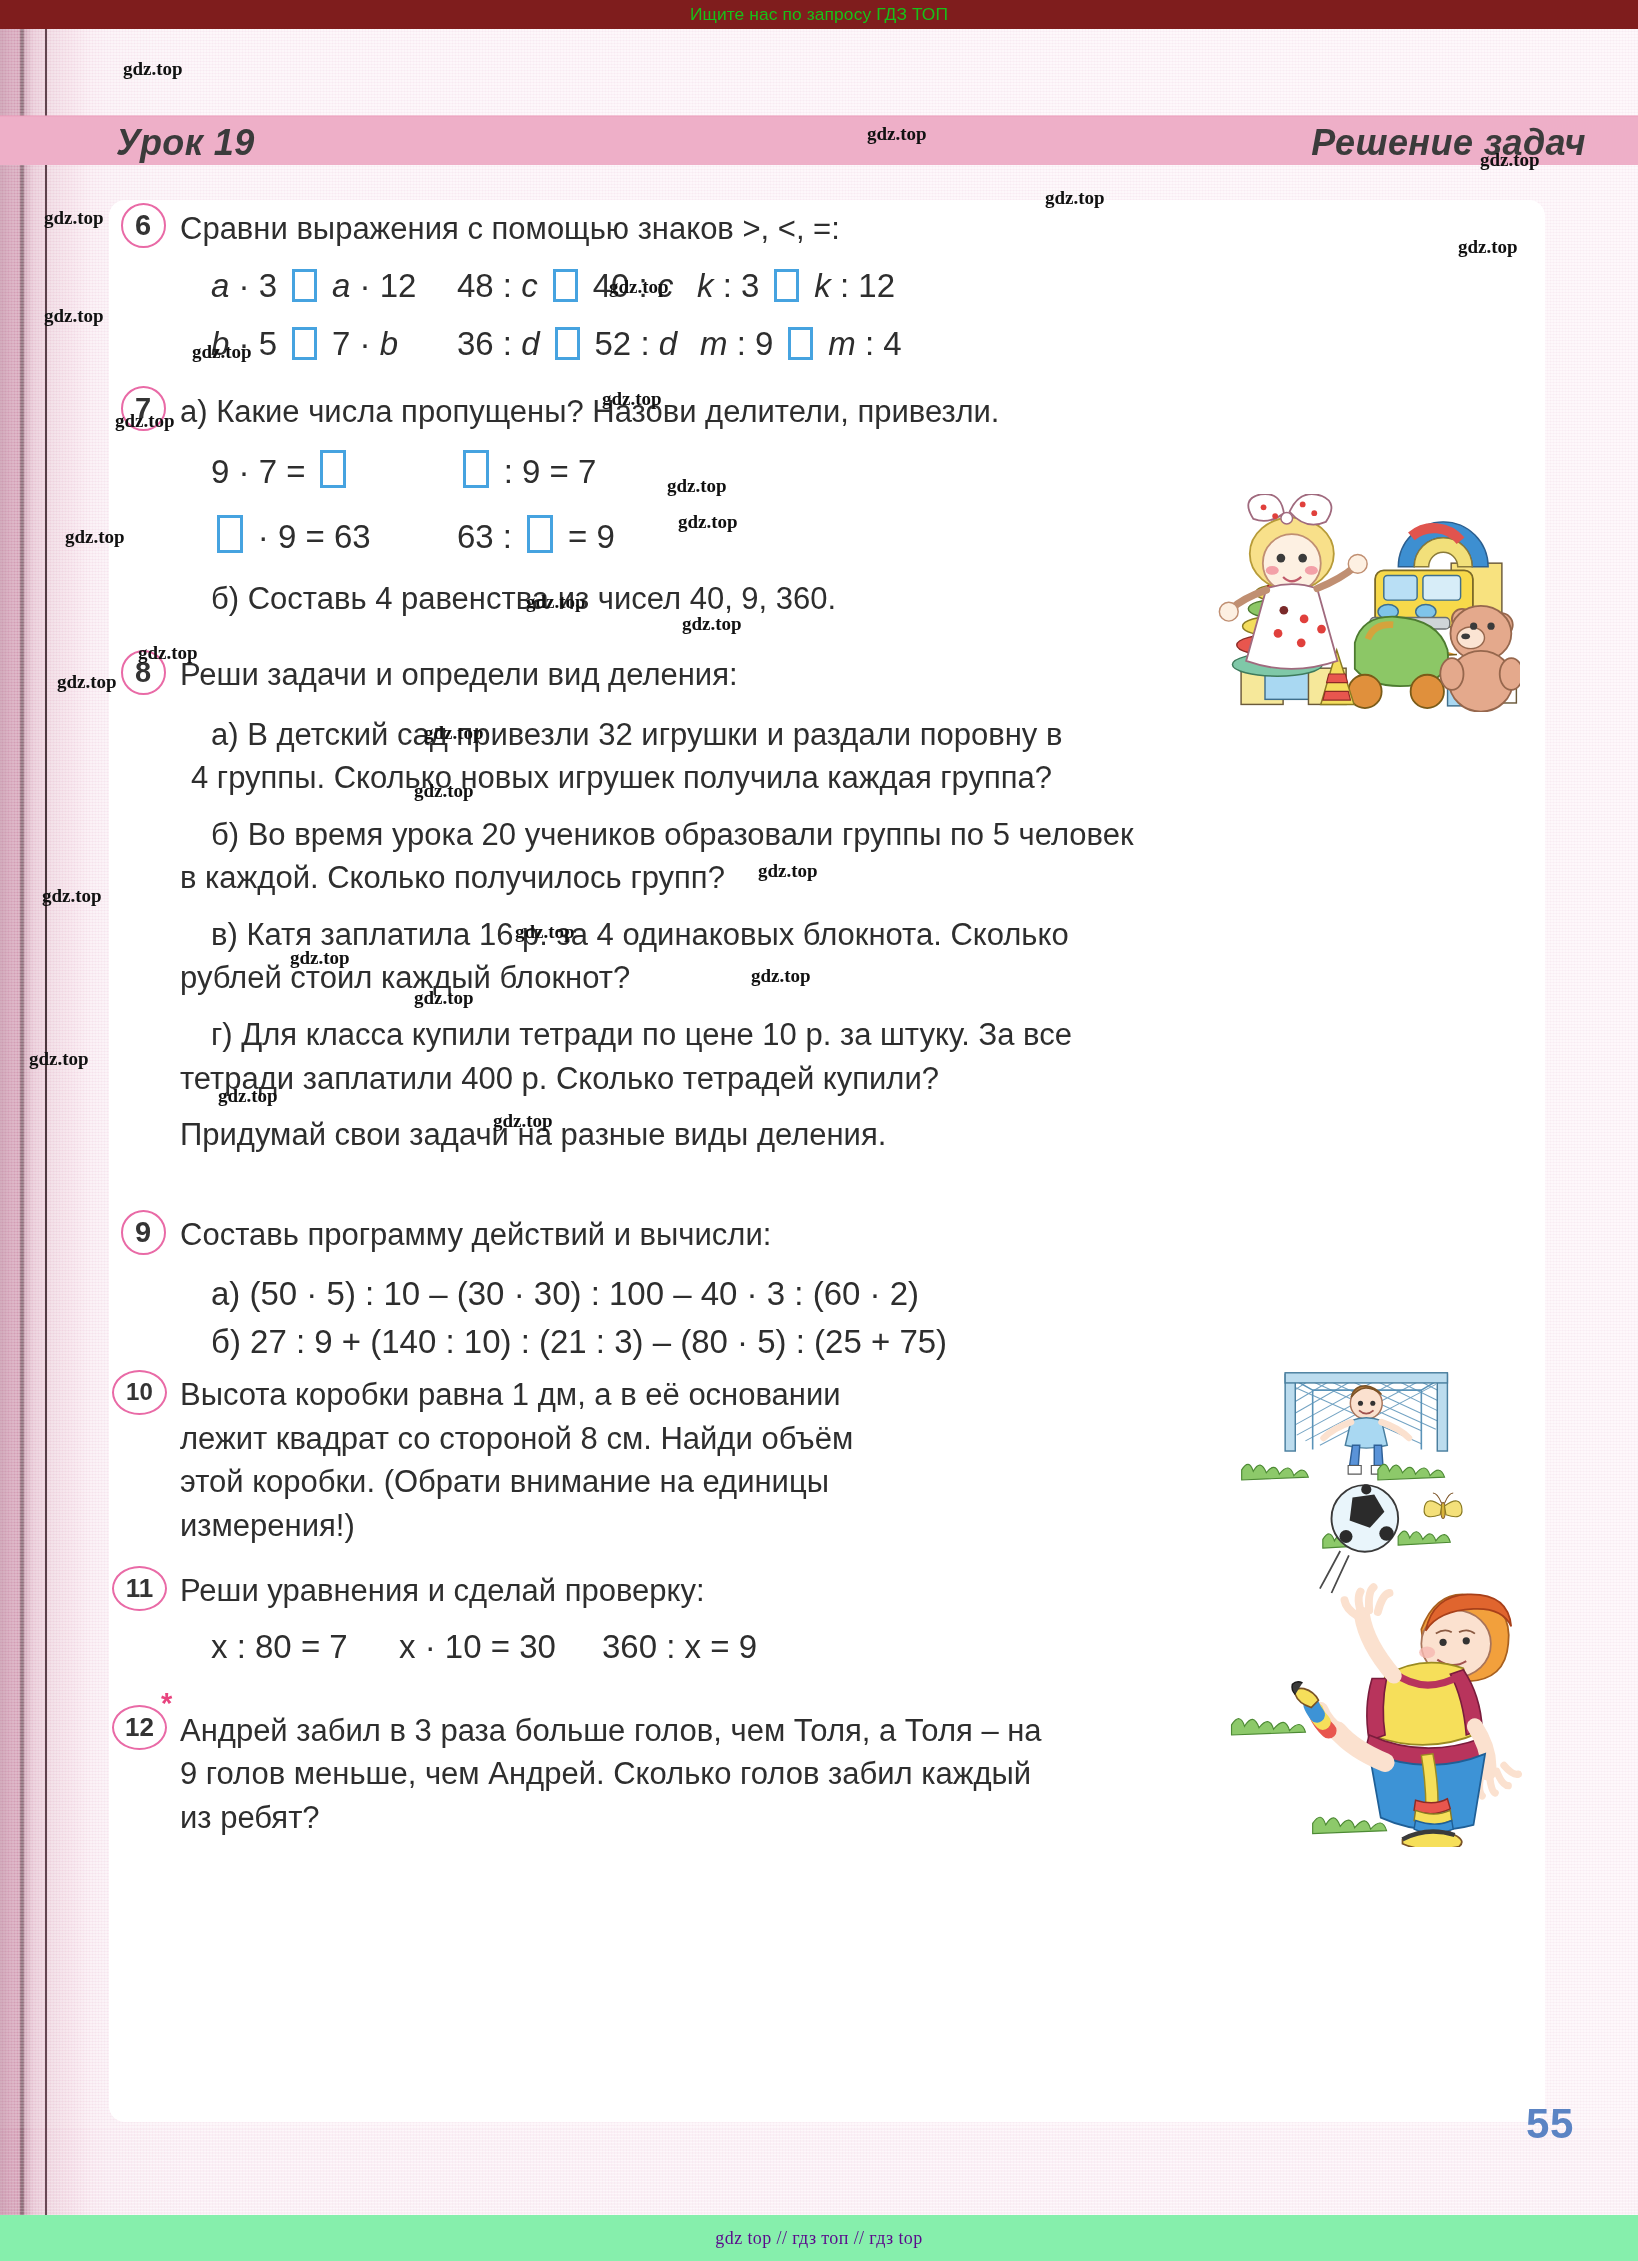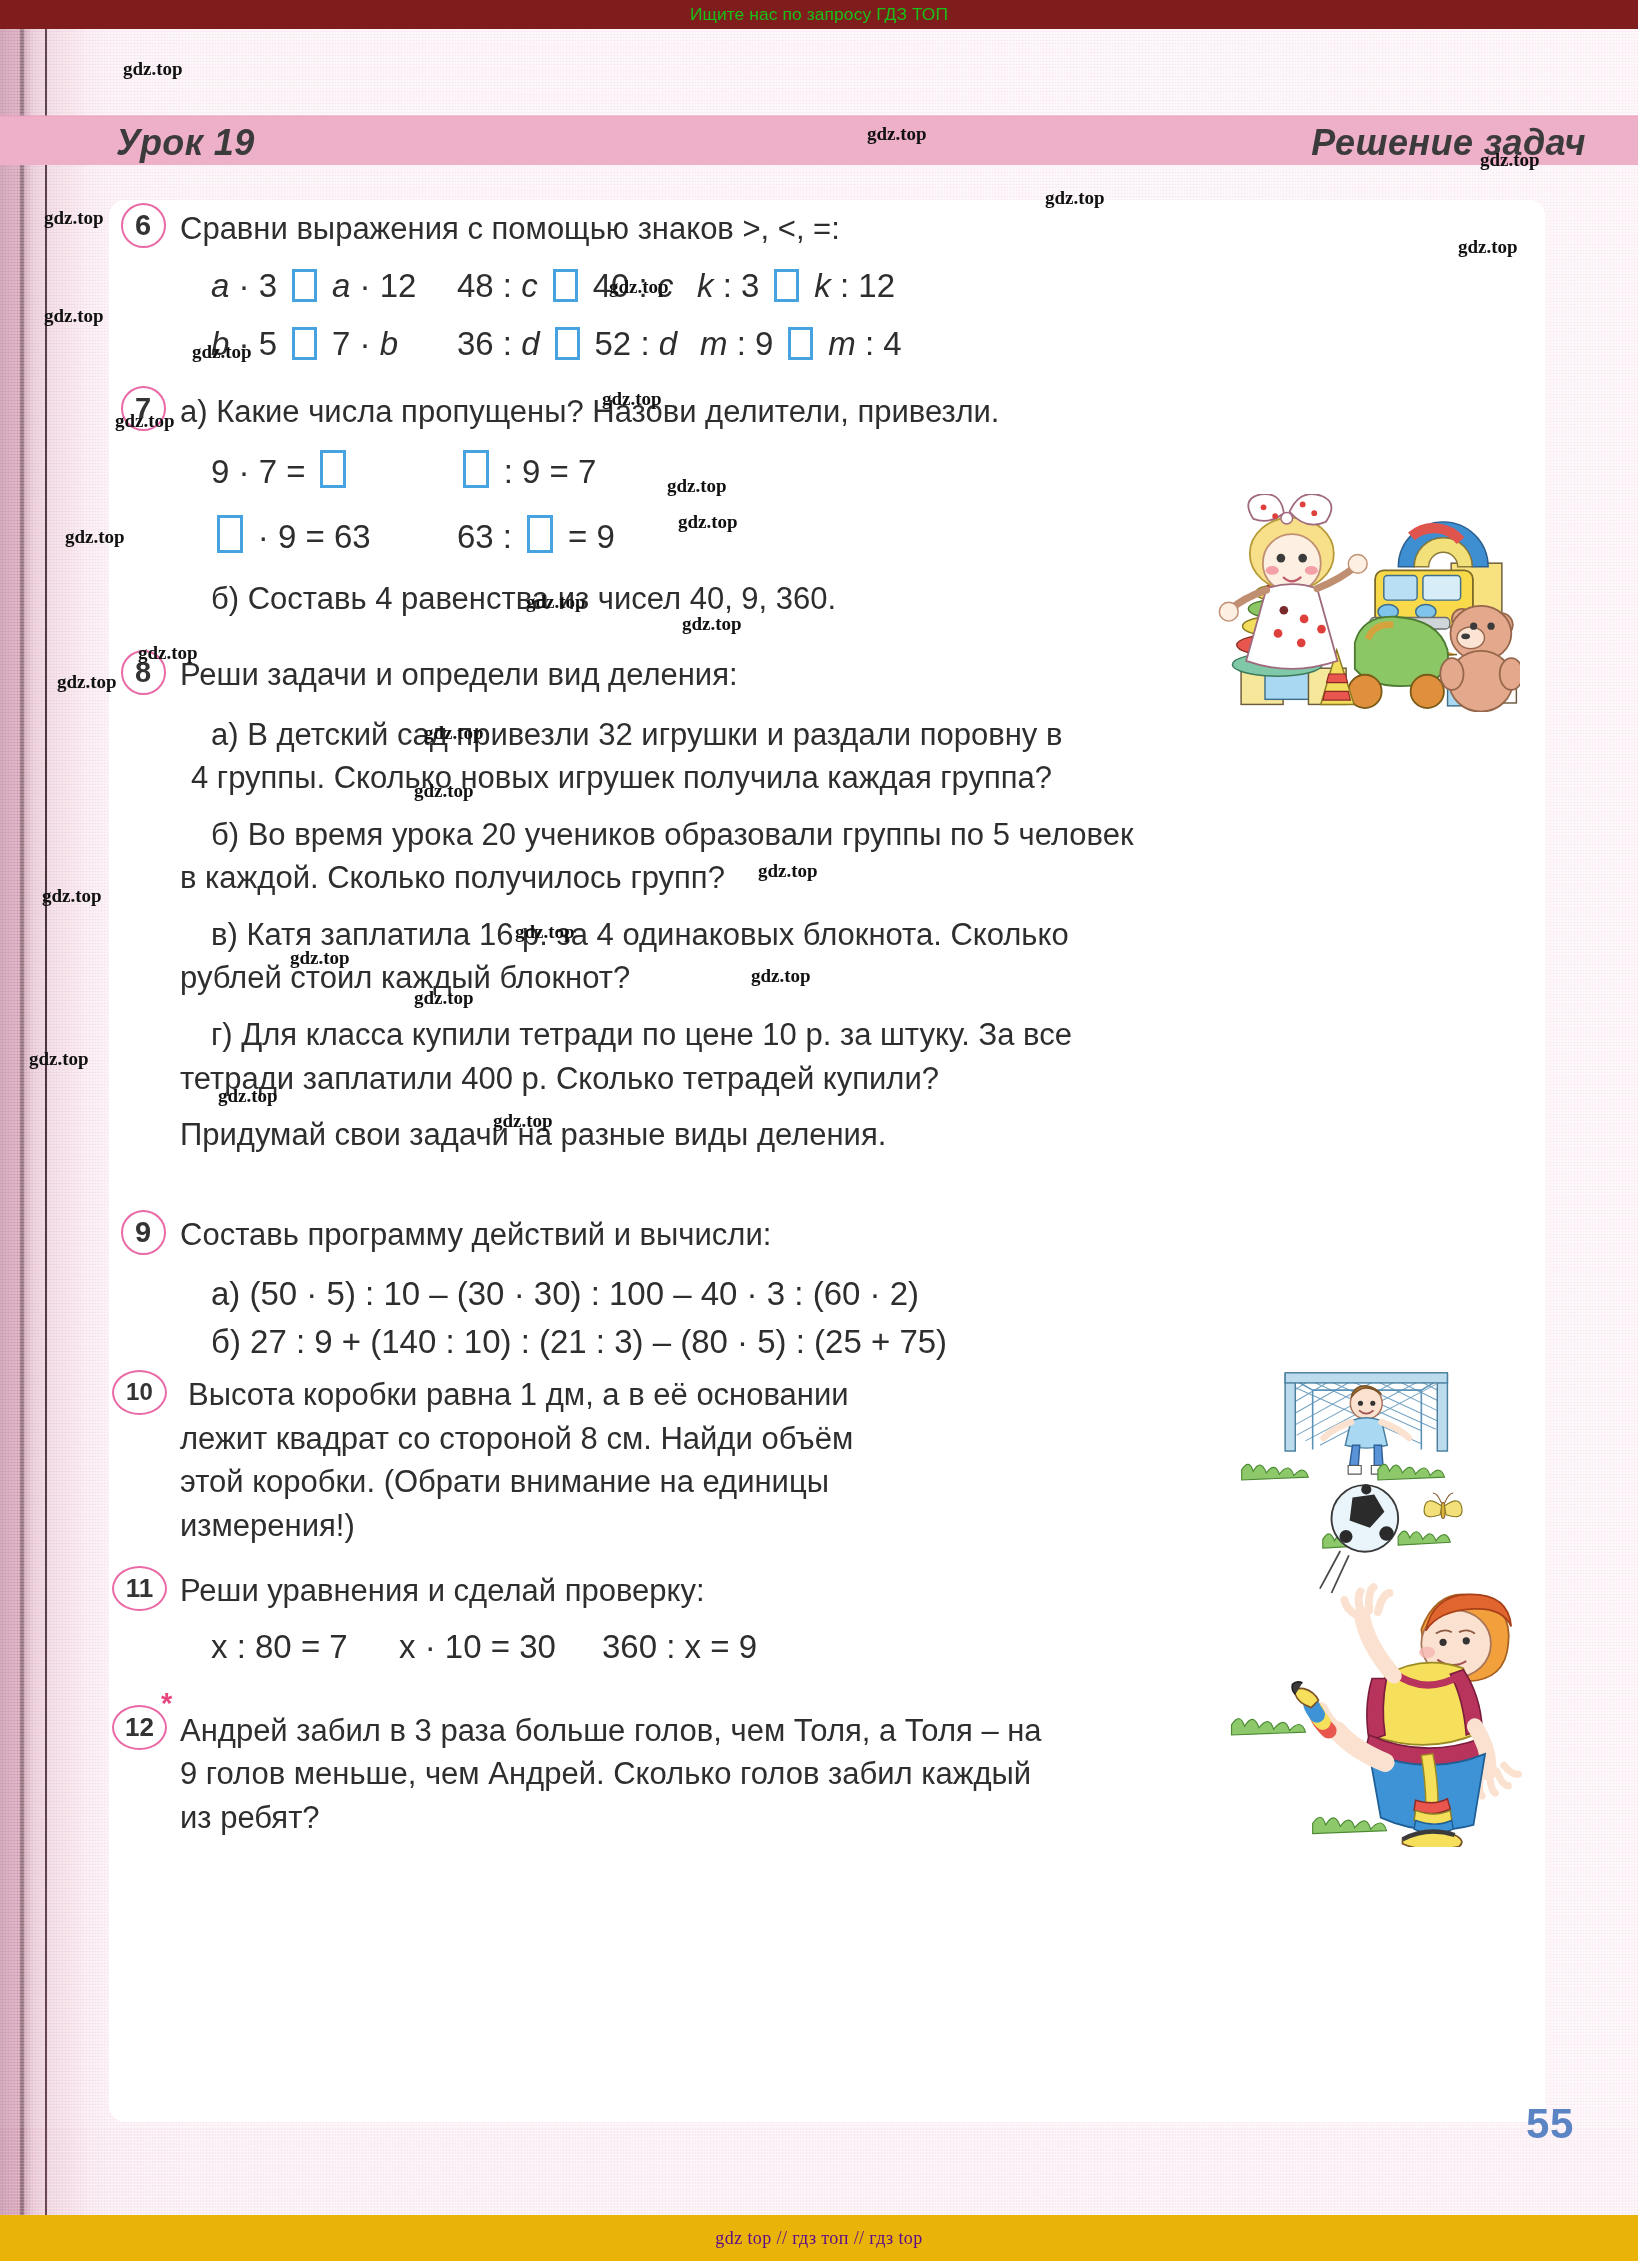--- a/index.html
+++ b/index.html
@@ -123,21 +123,21 @@
   
   .page-number{
     position:absolute;right:64px;bottom:67px;
     font-size:42px;font-weight:bold;color:#5b84c4;
     letter-spacing:0.7px;
   }
 
   
   .footer-strip{
     position:absolute;left:0;bottom:0;width:1638px;height:46px;
-    background:#eab308;
+    background:#86efac;
     display:flex;align-items:center;justify-content:center;
   }
   .footer-text{
     color:#5b0a8c;font-size:18px;letter-spacing:0.4px;
     font-family:"Liberation Serif", serif;
   }
 
   
   .illus{position:absolute;}
 </style>
@@ -226,21 +226,21 @@
     <div class="ex" style="left:0;top:1008px;">
       <div class="ex-num" style="left:11.6px;top:1.5px;">9</div>
       <div class="body-text" style="position:absolute;left:71px;top:7.3px;">Составь программу действий и вычисли:</div>
 
       <div class="math-text" style="position:absolute;left:102px;top:67px;">а) (50 · 5) : 10 – (30 · 30) : 100 – 40 · 3 : (60 · 2)</div>
       <div class="math-text" style="position:absolute;left:102px;top:115px;">б) 27 : 9 + (140 : 10) : (21 : 3) – (80 · 5) : (25 + 75)</div>
     </div>
 
     <div class="ex" style="left:0;top:1168px;">
       <div class="ex-num wide" style="left:2.9px;top:1.5px;font-size:24px;">10</div>
-      <div class="body-text" style="position:absolute;left:71px;top:7.3px;margin-left:8px;">Высота коробки равна 1 дм, а в её основании</div>
+      <div class="body-text" style="position:absolute;left:71px;top:7.3px;">Высота коробки равна 1 дм, а в её основании</div>
       <div class="body-text" style="position:absolute;left:71px;top:51px;">лежит квадрат со стороной 8 см. Найди объём</div>
       <div class="body-text" style="position:absolute;left:71px;top:94px;">этой коробки. (Обрати внимание на единицы</div>
       <div class="body-text" style="position:absolute;left:71px;top:138px;">измерения!)</div>
     </div>
 
     <div class="ex" style="left:0;top:1364px;">
       <div class="ex-num wide" style="left:2.9px;top:1.5px;font-size:26px;">11</div>
       <div class="body-text" style="position:absolute;left:71px;top:7.3px;">Реши уравнения и сделай проверку:</div>
 
       <div class="math-text" style="position:absolute;left:102px;top:64px;font-style:normal;">x : 80 = 7</div>

